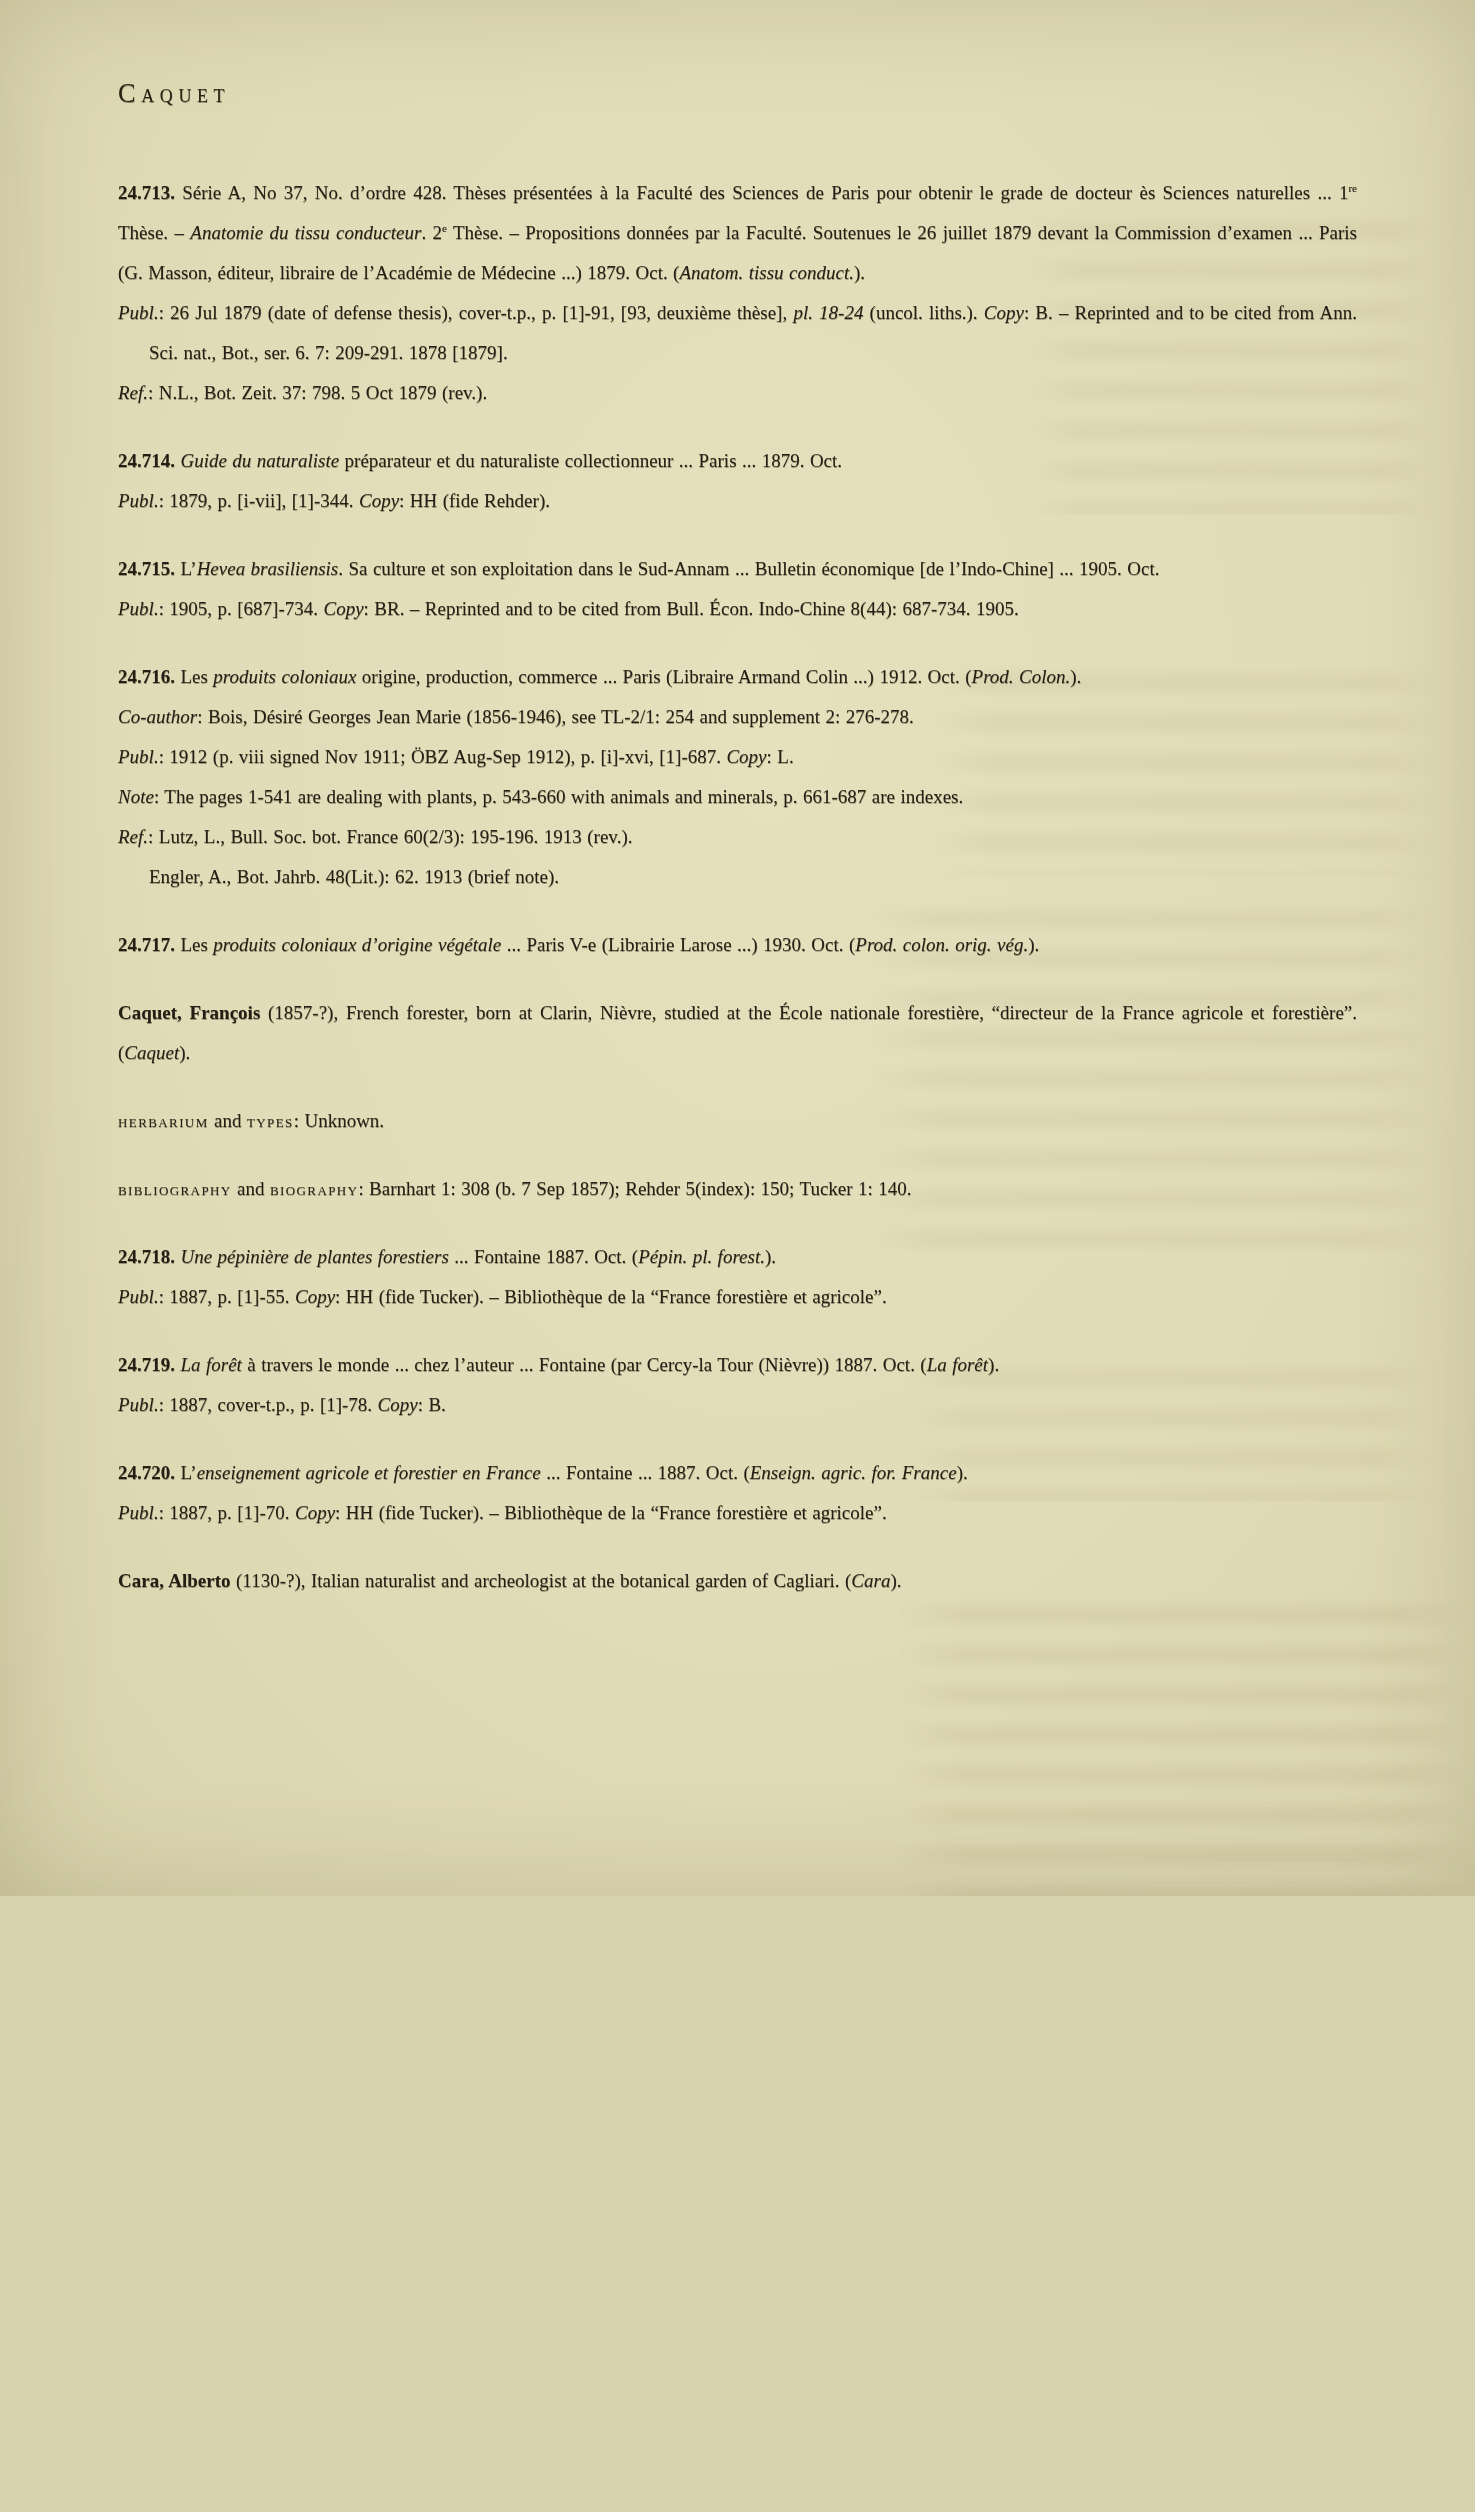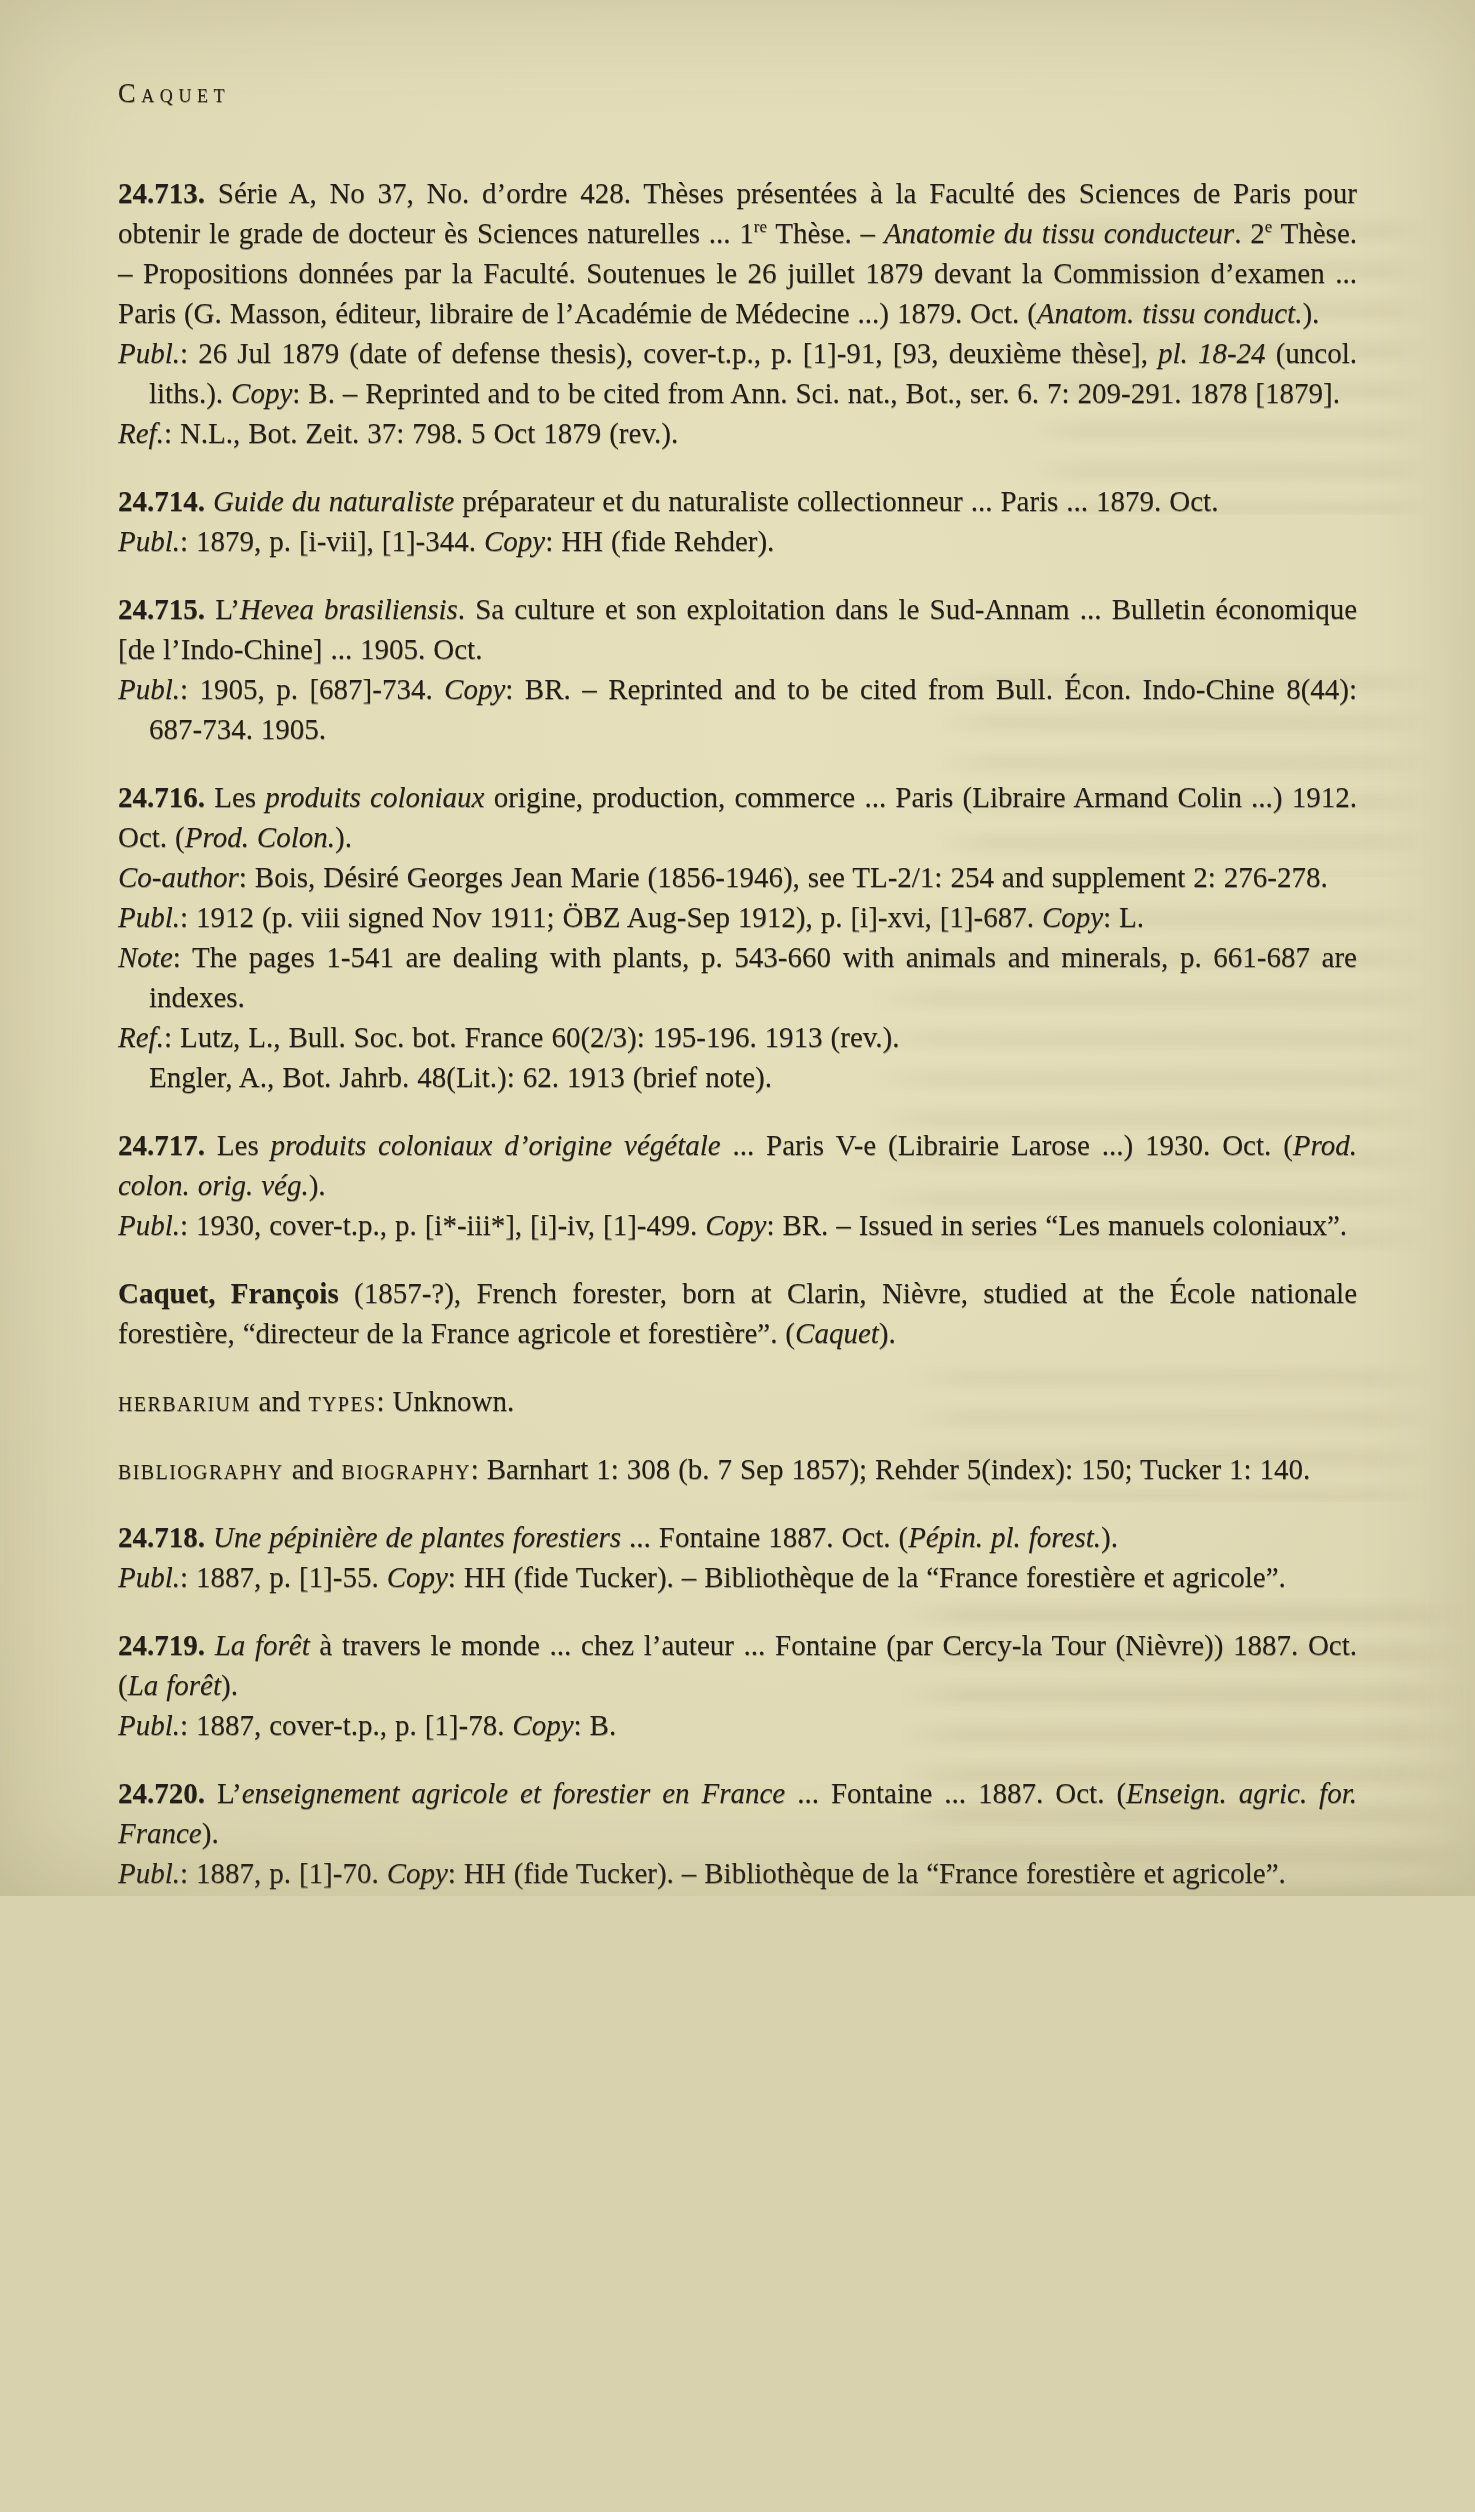--- a/index.html
+++ b/index.html
@@ -31,21 +31,21 @@
     font-variant: small-caps;
     font-size: 26.4px;
     letter-spacing: 5.6px;
     margin: 0 0 64px 0;
     color: #2a2416;
     text-shadow: 0.3px 0.5px 0.6px rgba(46,38,20,0.45);
   }
   .blocks { }
   .para {
     margin: 0;
-    font-size: 29px;
+    font-size: 19px;
     line-height: 40px;
     text-align: justify;
     text-shadow: 0.3px 0.5px 0.6px rgba(46,38,20,0.4);
     word-spacing: 0.7px;
   }
   .para.group-start { margin-top: 28px; }
   .para.hang { padding-left: 31px; text-indent: -31px; }
   .para.cont { padding-left: 31px; }
   .b { font-weight: 700; }
   .i { font-style: italic; }
@@ -104,21 +104,20 @@
         <p class="para hang"><span class="i">Publ.</span><span>: 1879, p. [i-vii], [1]-344. </span><span class="i">Copy</span><span>: HH (fide Rehder).</span></p>
         <p class="para  group-start"><span class="b">24.715.</span><span> L’</span><span class="i">Hevea brasiliensis</span><span>. Sa culture et son exploitation dans le Sud-Annam ... Bulletin économique [de l’Indo-Chine] ... 1905. Oct.</span></p>
         <p class="para hang"><span class="i">Publ.</span><span>: 1905, p. [687]-734. </span><span class="i">Copy</span><span>: BR. – Reprinted and to be cited from Bull. Écon. Indo-Chine 8(44): 687-734. 1905.</span></p>
         <p class="para  group-start"><span class="b">24.716.</span><span> Les </span><span class="i">produits coloniaux</span><span> origine, production, commerce ... Paris (Libraire Armand Colin ...) 1912. Oct. (</span><span class="i">Prod. Colon.</span><span>).</span></p>
         <p class="para hang"><span class="i">Co-author</span><span>: Bois, Désiré Georges Jean Marie (1856-1946), see TL-2/1: 254 and supplement 2: 276-278.</span></p>
         <p class="para hang"><span class="i">Publ.</span><span>: 1912 (p. viii signed Nov 1911; ÖBZ Aug-Sep 1912), p. [i]-xvi, [1]-687. </span><span class="i">Copy</span><span>: L.</span></p>
         <p class="para hang"><span class="i">Note</span><span>: The pages 1-541 are dealing with plants, p. 543-660 with animals and minerals, p. 661-687 are indexes.</span></p>
         <p class="para hang"><span class="i">Ref.</span><span>: Lutz, L., Bull. Soc. bot. France 60(2/3): 195-196. 1913 (rev.).</span></p>
         <p class="para cont"><span>Engler, A., Bot. Jahrb. 48(Lit.): 62. 1913 (brief note).</span></p>
         <p class="para  group-start"><span class="b">24.717.</span><span> Les </span><span class="i">produits coloniaux d’origine végétale</span><span> ... Paris V-e (Librairie Larose ...) 1930. Oct. (</span><span class="i">Prod. colon. orig. vég.</span><span>).</span></p>
-        <p class="para hang"><span class="i">Publ.</span><span>: 1930, cover-t.p., p. [i*-iii*], [i]-iv, [1]-499. </span><span class="i">Copy</span><span>: BR. – Issued in series “Les manuels coloniaux”.</span></p>
         <p class="para  group-start"><span class="b">Caquet, François</span><span> (1857-?), French forester, born at Clarin, Nièvre, studied at the École nationale forestière, “directeur de la France agricole et forestière”. (</span><span class="i">Caquet</span><span>).</span></p>
         <p class="para  group-start"><span class="sc">herbarium</span><span> and </span><span class="sc">types</span><span>: Unknown.</span></p>
         <p class="para  group-start"><span class="sc">bibliography</span><span> and </span><span class="sc">biography</span><span>: Barnhart 1: 308 (b. 7 Sep 1857); Rehder 5(index): 150; Tucker 1: 140.</span></p>
         <p class="para  group-start"><span class="b">24.718.</span><span> </span><span class="i">Une pépinière de plantes forestiers</span><span> ... Fontaine 1887. Oct. (</span><span class="i">Pépin. pl. forest.</span><span>).</span></p>
         <p class="para hang"><span class="i">Publ.</span><span>: 1887, p. [1]-55. </span><span class="i">Copy</span><span>: HH (fide Tucker). – Bibliothèque de la “France forestière et agricole”.</span></p>
         <p class="para  group-start"><span class="b">24.719.</span><span> </span><span class="i">La forêt</span><span> à travers le monde ... chez l’auteur ... Fontaine (par Cercy-la Tour (Nièvre)) 1887. Oct. (</span><span class="i">La forêt</span><span>).</span></p>
         <p class="para hang"><span class="i">Publ.</span><span>: 1887, cover-t.p., p. [1]-78. </span><span class="i">Copy</span><span>: B.</span></p>
         <p class="para  group-start"><span class="b">24.720.</span><span> L’</span><span class="i">enseignement agricole et forestier en France</span><span> ... Fontaine ... 1887. Oct. (</span><span class="i">Enseign. agric. for. France</span><span>).</span></p>
         <p class="para hang"><span class="i">Publ.</span><span>: 1887, p. [1]-70. </span><span class="i">Copy</span><span>: HH (fide Tucker). – Bibliothèque de la “France forestière et agricole”.</span></p>
         <p class="para  group-start"><span class="b">Cara, Alberto</span><span> (1130-?), Italian naturalist and archeologist at the botanical garden of Cagliari. (</span><span class="i">Cara</span><span>).</span></p>

